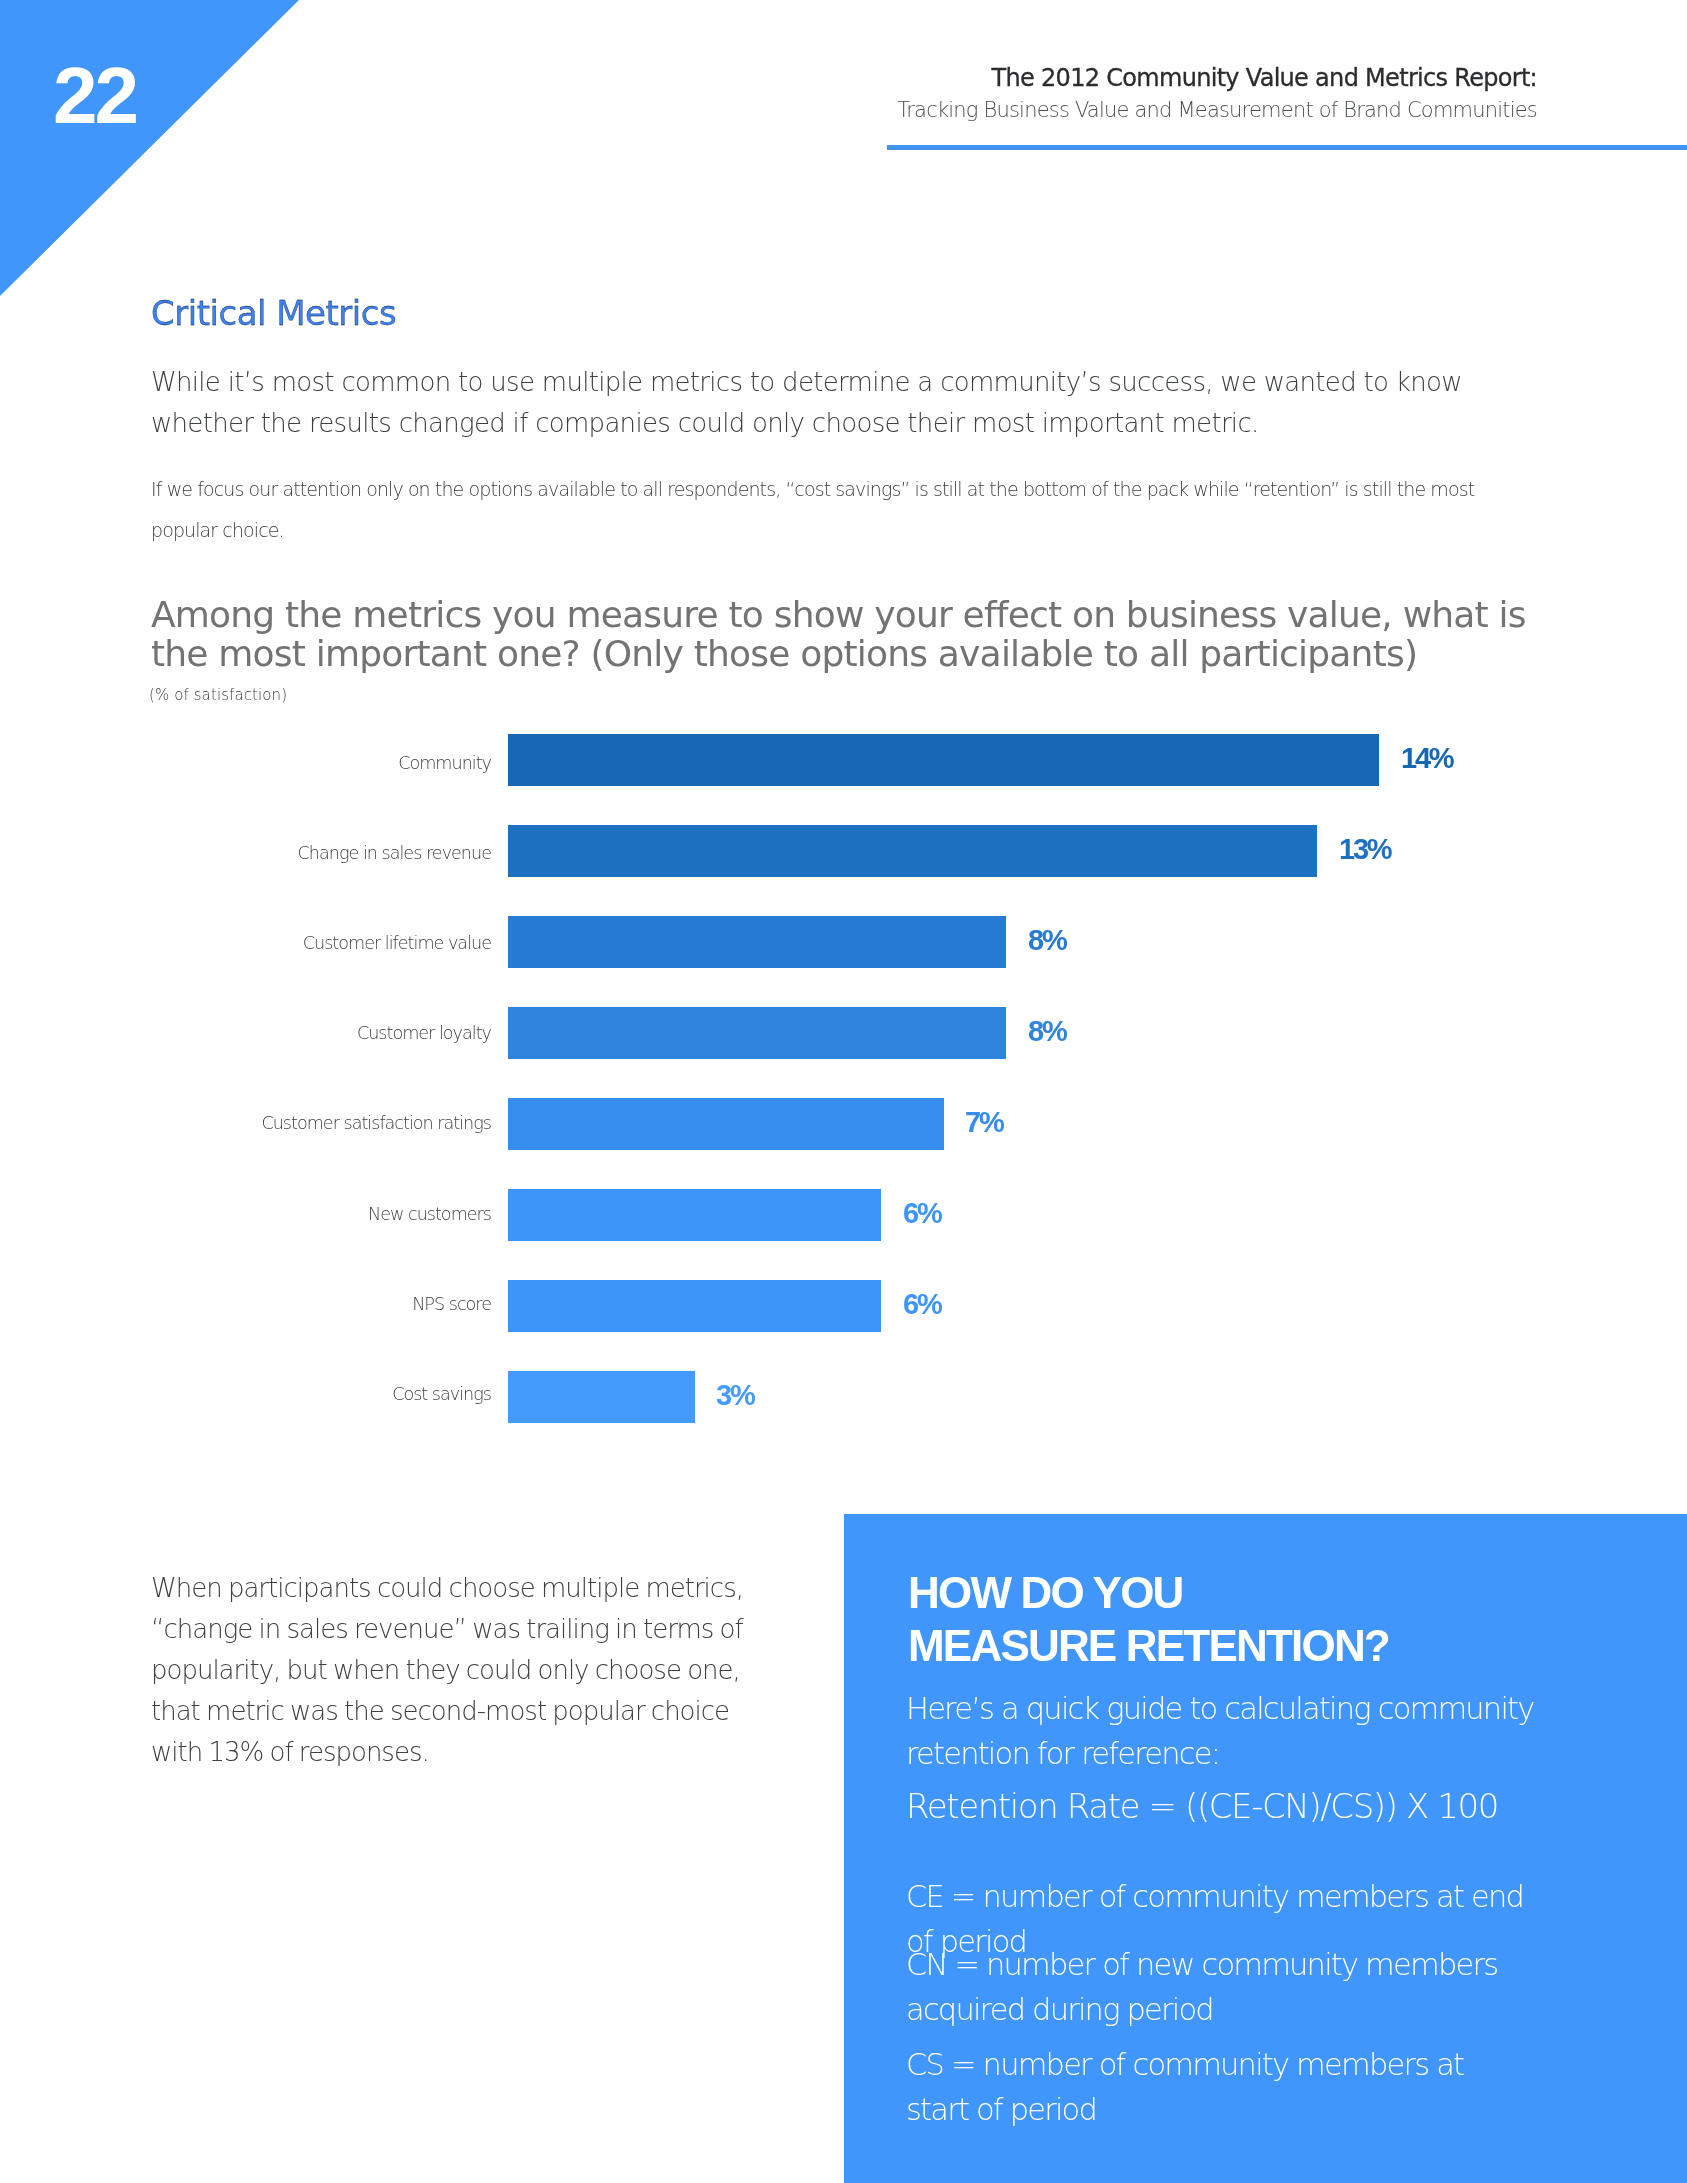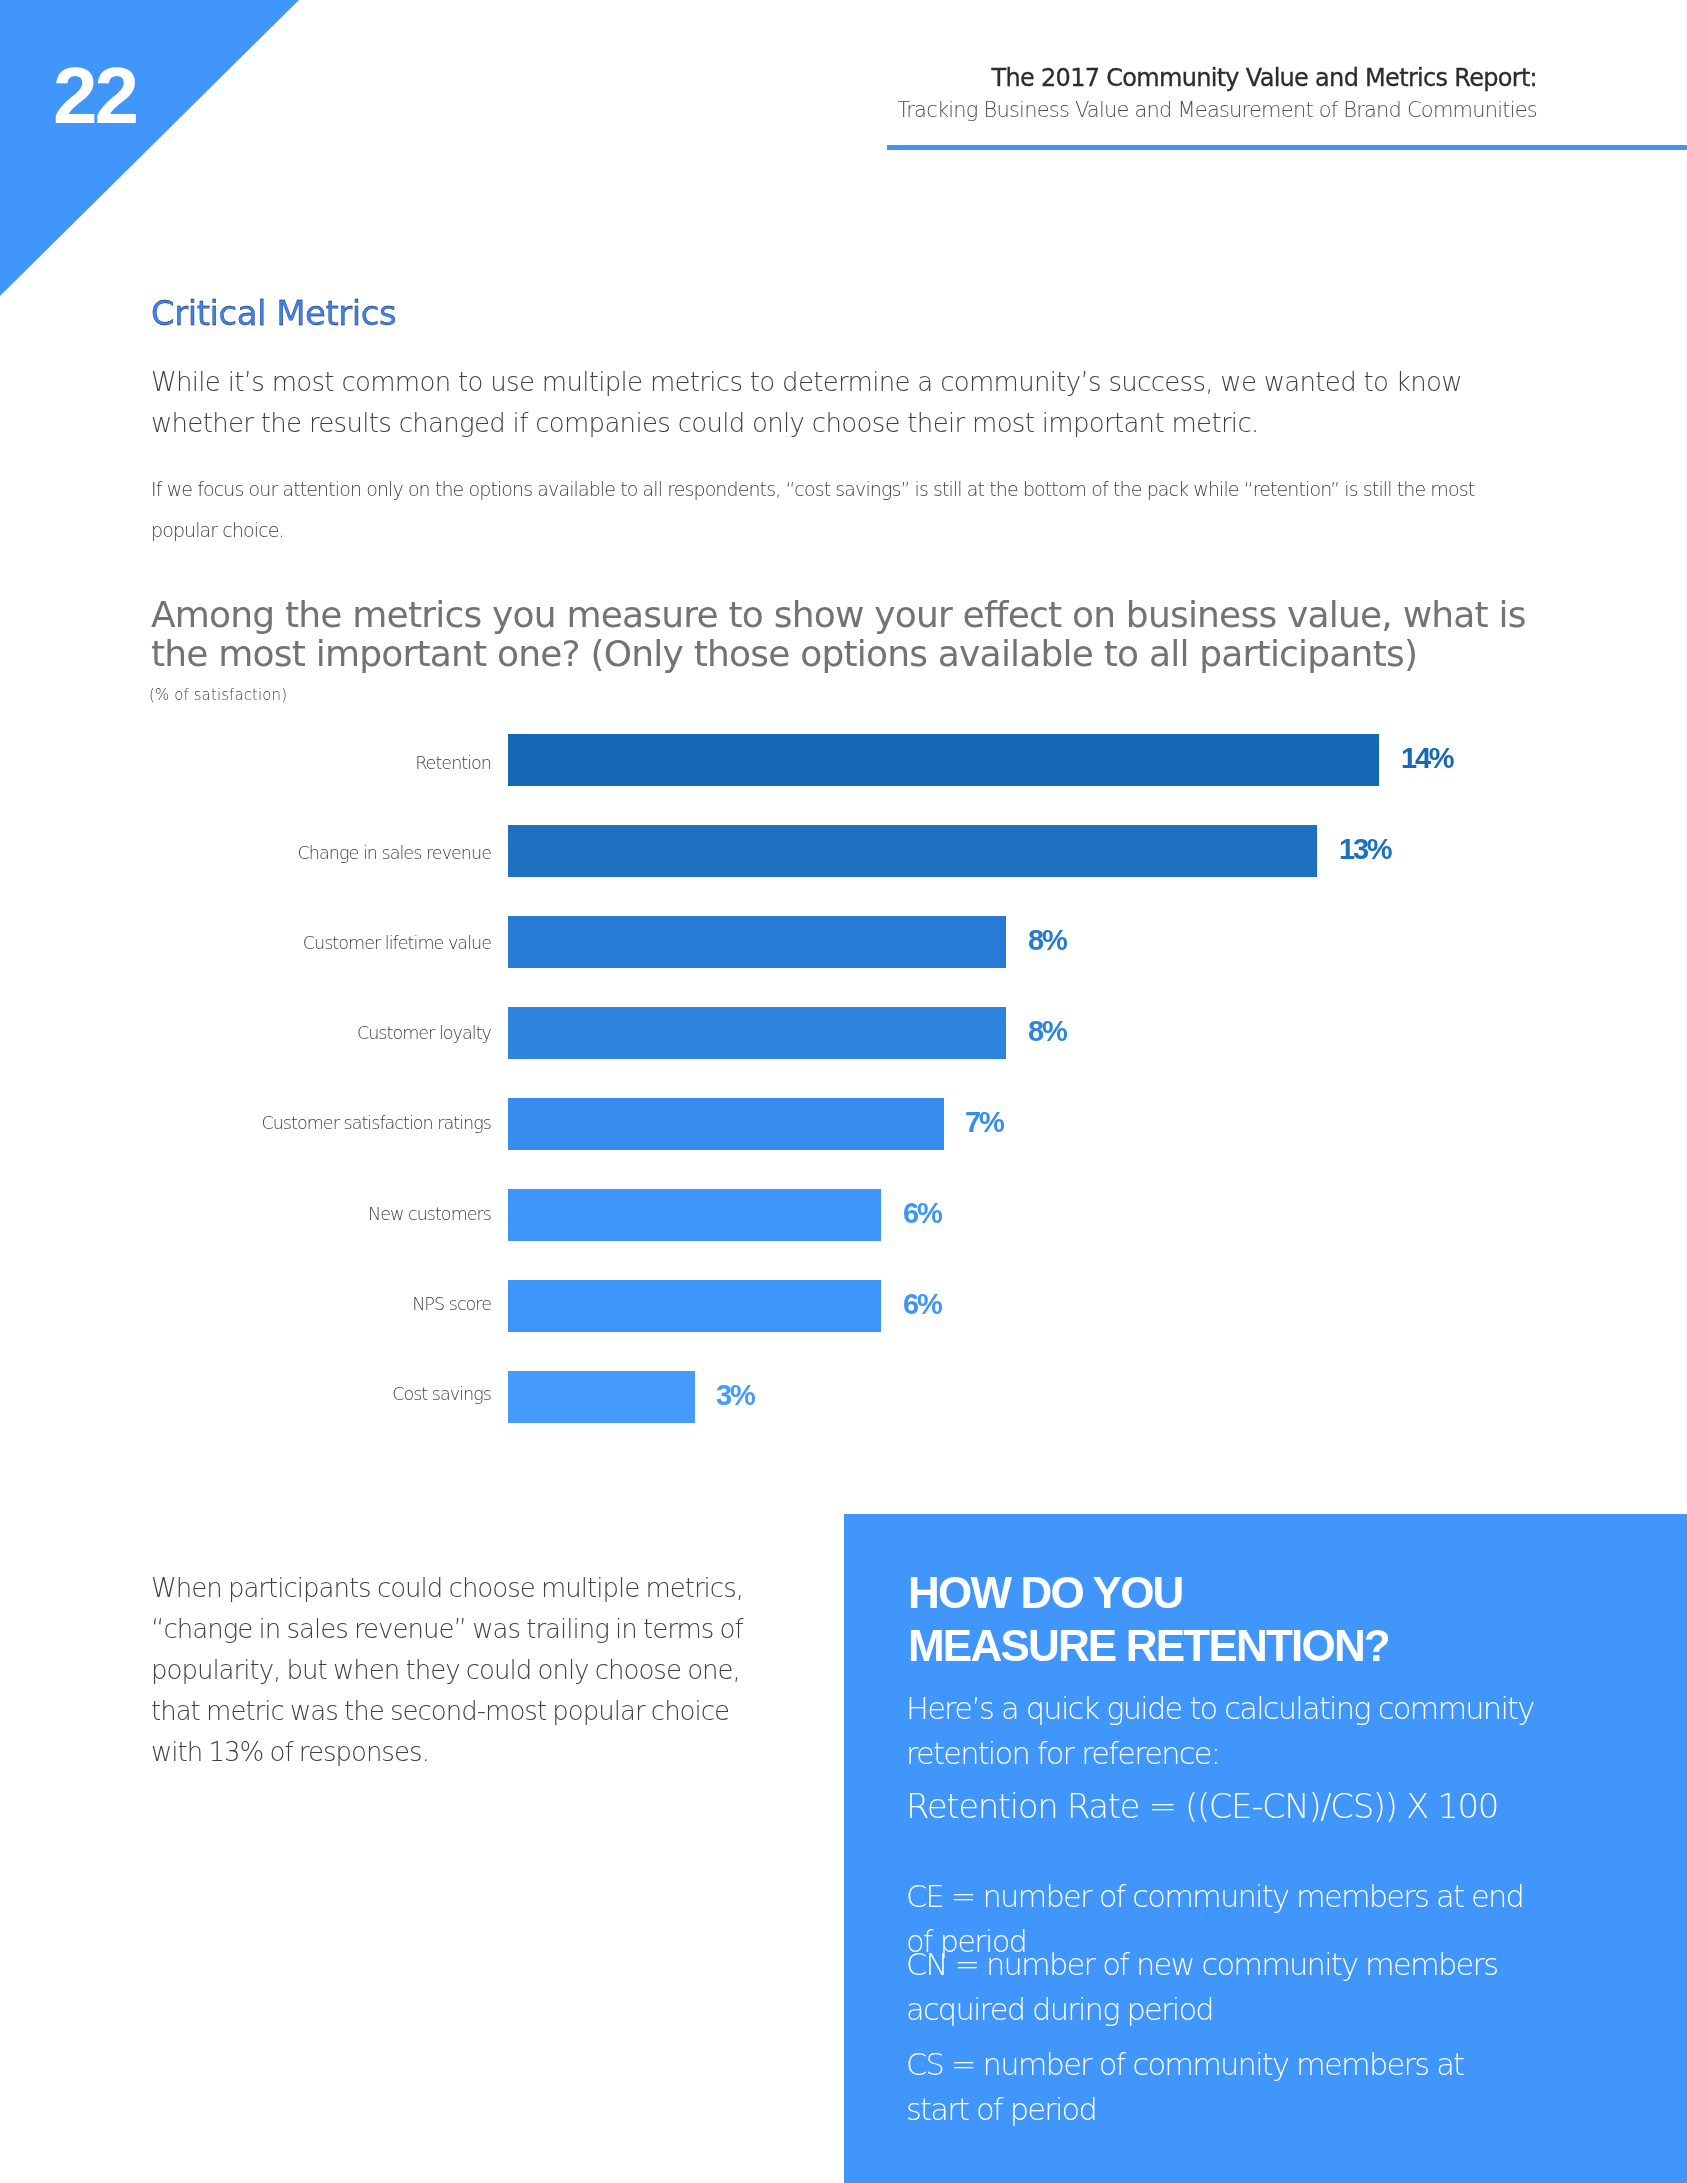--- a/index.html
+++ b/index.html
@@ -37,34 +37,34 @@
   #c5{top:2042px;width:607px;}
 </style>
 </head>
 <body>
 
 <div class="page">
   <div class="corner"></div>
   <div class="pagenum">22</div>
 
   <div class="hdr">
-    <div class="hdr-t">The 2017 Community Value and Metrics Report:</div>
+    <div class="hdr-t">The 2012 Community Value and Metrics Report:</div>
     <div class="hdr-s">Tracking Business Value and Measurement of Brand Communities</div>
   </div>
   <div class="rule"></div>
 
   <div class="h1">Critical Metrics</div>
   <div class="p" id="p1">While it’s most common to use multiple metrics to determine a community’s success, we wanted to know whether the results changed if companies could only choose their most important metric.</div>
   <div class="p" id="p2">If we focus our attention only on the options available to all respondents, “cost savings” is still at the bottom of the pack while “retention” is still the most popular choice.</div>
 
   <div class="q">Among the metrics you measure to show your effect on business value, what is the most important one? (Only those options available to all participants)</div>
   <div class="sub">(% of satisfaction)</div>
 
   <div class="chart" id="chart">
-      <div class="lbl" style="top: 753px;">Retention</div>
+      <div class="lbl" style="top: 753px;">Community</div>
       <div class="bar" style="width: 871px; background: rgb(22, 104, 180); top: 734px; height: 52px;"></div>
       <div class="val" style="left: 1401px; top: 742px; color: rgb(22, 104, 180);">14%</div>
       <div class="lbl" style="top: 843px;">Change in sales revenue</div>
       <div class="bar" style="width: 809px; background: rgb(30, 113, 192); top: 825px; height: 52px;"></div>
       <div class="val" style="left: 1339px; top: 833px; color: rgb(30, 113, 192);">13%</div>
       <div class="lbl" style="top: 933px;">Customer lifetime value</div>
       <div class="bar" style="width: 498px; background: rgb(39, 123, 212); top: 916px; height: 52px;"></div>
       <div class="val" style="left: 1028px; top: 924px; color: rgb(39, 123, 212);">8%</div>
       <div class="lbl" style="top: 1023px;">Customer loyalty</div>
       <div class="bar" style="width: 498px; background: rgb(47, 133, 222); top: 1007px; height: 52px;"></div>

